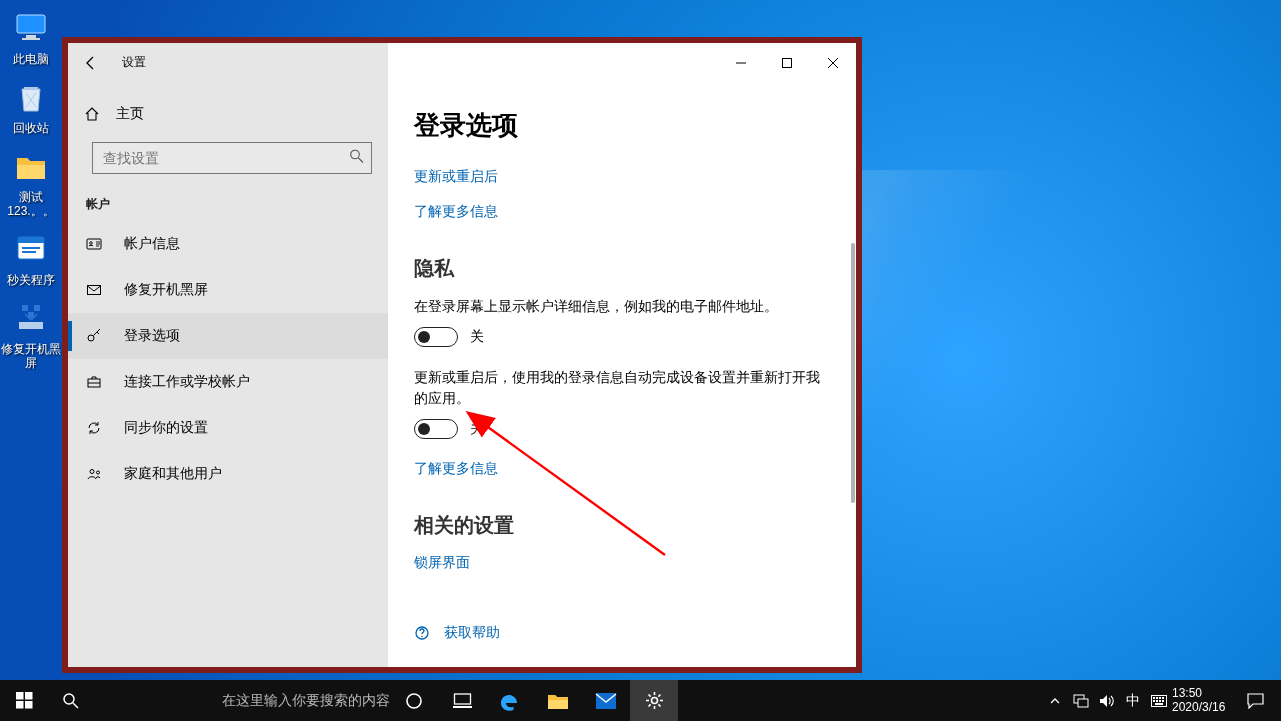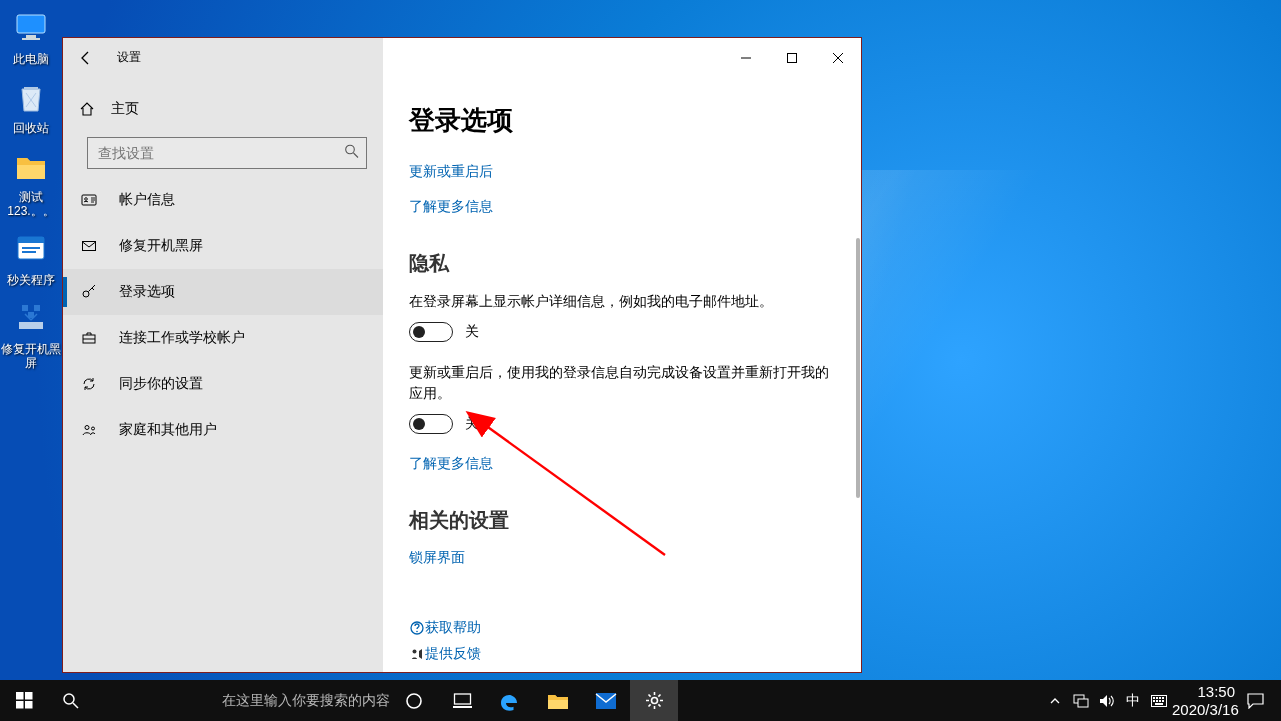--- a/index.html
+++ b/index.html
@@ -23,21 +23,21 @@
   .desktop-icons { position: absolute; left: 0; top: 0; width: 62px; }
   .dicon { width: 62px; text-align: center; margin-top: 6px; padding: 4px 0 3px; }
   .dicon .glyph { display: inline-block; width: 38px; height: 38px; line-height: 38px; font-size: 32px; }
   .dicon .lbl { font-size: 12px; line-height: 14px; color: #fff; text-shadow: 1px 1px 2px #000; display: block; }
   .pc-glyph svg, .bin-glyph svg, .folder-glyph svg, .program-glyph svg { display: block; margin: 0 auto; }
   .dicon.selected { background: rgba(255,255,255,0.22); outline: 1px solid rgba(255,255,255,0.5); }
 
   
   .settings-window {
     position: absolute; left: 62px; top: 37px; width: 800px; height: 636px;
-    display: flex; background: #e6e6e6; border: 1px solid #7f1d1d;
+    display: flex; background: #e6e6e6; border: 6px solid #7f1d1d;
   }
   .settings-window .left { width: 320px; background: #e6e6e6; display: flex; flex-direction: column; }
   .settings-window .right { flex: 1; background: #ffffff; position: relative; overflow: hidden; }
 
   
   .titlebar { height: 39px; display: flex; align-items: center; }
   .tb-btn { width: 46px; height: 39px; display: flex; align-items: center; justify-content: center; }
   .titlebar .title { font-size: 12px; margin-left: 8px; color: #000; }
   .right-titlebar { position: absolute; top: 0; right: 0; height: 39px; display: flex; }
   .right-space { height: 39px; }
@@ -72,42 +72,42 @@
   .toggle-row { display: flex; align-items: center; gap: 12px; margin-bottom: 20px; }
   .toggle {
     width: 44px; height: 20px; border: 1px solid #222; border-radius: 10px;
     background: #fff; position: relative; cursor: pointer;
   }
   .toggle .knob {
     position: absolute; left: 3px; top: 50%; transform: translateY(-50%);
     width: 12px; height: 12px; border-radius: 50%; background: #222;
   }
   .toggle-lbl { font-size: 14px; }
-  .help-row { display: flex; align-items: center; margin-top: 8px; }
+  .help-row { display: flex; align-items: center; gap: 14px; margin-top: 8px; }
   .help-row .help-icon svg { display: block; }
   .scrollbar-stub { position: absolute; right: 0; top: 200px; width: 4px; height: 260px; background: #b3b3b3; border-radius: 2px; margin-right: 1px; }
 
   
   .arrow-svg { position: absolute; left: 405px; top: 375px; pointer-events: none; }
 
   
   .taskbar {
     position: absolute; left: 0; bottom: 0; right: 0; height: 41px;
     background: #101010; display: flex; align-items: stretch; color: #fff;
   }
   .tbtn { width: 48px; display: flex; align-items: center; justify-content: center; }
   .tbtn.active { background: #3a3a3a; }
   .tb-search { flex: 0 0 342px; display: flex; align-items: center; background: #101010; padding-left: 14px; gap: 14px; }
   .tb-search-icon { width: 20px; display: flex; }
   .tb-search-text { font-size: 14px; color: #b7b7b7; flex: 1; text-align: right; }
   .tb-apps { display: flex; }
   .tb-spacer { flex: 1; }
   .tray { display: flex; align-items: center; }
   .tray .ticon { width: 26px; display: flex; align-items: center; justify-content: center; font-size: 14px; }
-  .clock { width: 63px; font-size: 15px; line-height: 1.15; text-align: right; display: flex; flex-direction: column; justify-content: center; }
+  .clock { width: 63px; font-size: 12px; line-height: 1.15; text-align: left; display: flex; flex-direction: column; justify-content: center; }
   .action-center { width: 40px; display: flex; align-items: center; justify-content: center; }
   .show-desktop { width: 6px; border-left: 1px solid #333; }
 </style>
 </head>
 <body>
 
 <div class="wallpaper">
   <div class="rays"></div>
 </div>
 
@@ -189,20 +189,21 @@
     <div class="search-wrap">
       <input class="search-input" type="text" placeholder="查找设置" style="">
       <span class="search-icon">
         <svg width="15" height="15" viewBox="0 0 15 15">
             <circle cx="6" cy="6" r="4.3" fill="none" stroke="#555" stroke-width="1.1"></circle>
             <path d="M9.5 9.5L14 14" stroke="#555" stroke-width="1.1"></path>
           </svg>
       </span>
     </div>
 
+    <div class="group-label">帐户</div>
 
     <div class="nav-item">
       <span class="nav-icon">
         <svg width="16" height="16" viewBox="0 0 16 16">
             <rect x="1" y="3" width="14" height="10" rx="1" fill="none" stroke="#000"></rect>
             <circle cx="5" cy="7" r="1.3" fill="none" stroke="#000" stroke-width="0.9"></circle>
             <path d="M3 10c1-1 3-1 4 0M10 6h4M10 8h4M10 10h3" stroke="#000" stroke-width="0.9"></path>
           </svg>
       </span>
       <span>帐户信息</span>
@@ -308,29 +309,20 @@
 
       <div class="help-row">
         <span class="help-icon">
           <svg width="16" height="16" viewBox="0 0 16 16">
               <circle cx="8" cy="8" r="6" fill="none" stroke="#0063b1" stroke-width="1.3"></circle>
               <path d="M6 6c0-1.1.9-2 2-2s2 .9 2 2c0 1.2-2 1.3-2 3" fill="none" stroke="#0063b1" stroke-width="1.3"></path>
               <circle cx="8" cy="11.5" r=".8" fill="#0063b1"></circle>
             </svg>
         </span>
         <a class="link" style="margin-bottom:0">获取帮助</a>
-      </div>
-      <div class="help-row">
-        <span class="help-icon">
-          <svg width="16" height="16" viewBox="0 0 16 16">
-              <circle cx="5.5" cy="5.5" r="2" fill="#333"></circle>
-              <path d="M3 13c0-2 5-2 5 0M10 5l3-2v10l-3-2z" fill="#333"></path>
-            </svg>
-        </span>
-        <a class="link" style="margin-bottom:0">提供反馈</a>
       </div>
     </div>
     <div class="scrollbar-stub"></div>
   </div>
 </div>
 
 <svg class="arrow-svg" width="280" height="200">
   <defs>
     <marker id="ah" markerWidth="12" markerHeight="12" refX="2" refY="5" orient="auto">
       <path d="M0 0L12 5L0 10z" fill="#ff0000"></path>

